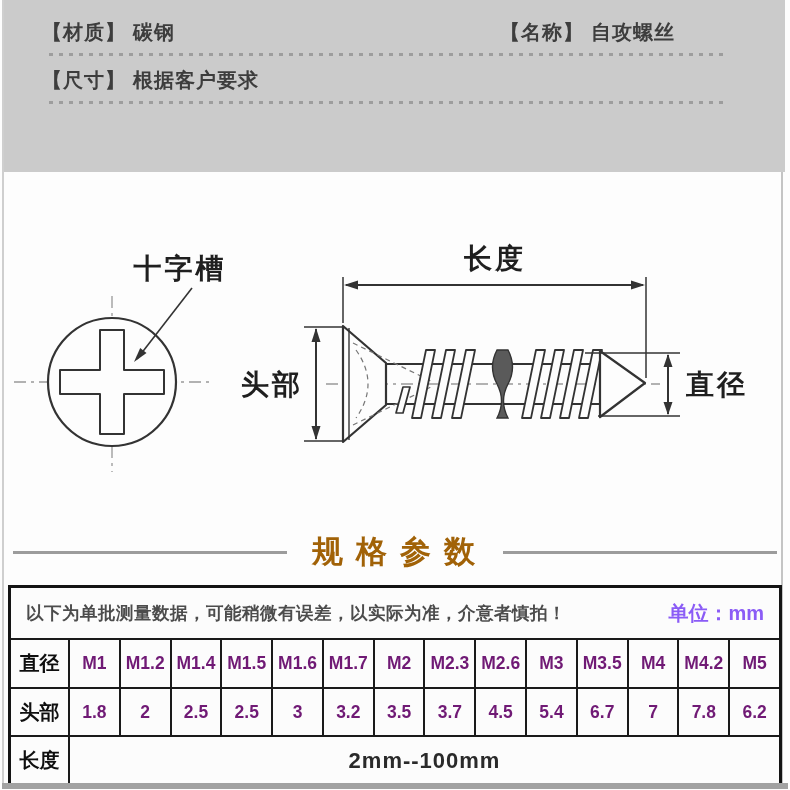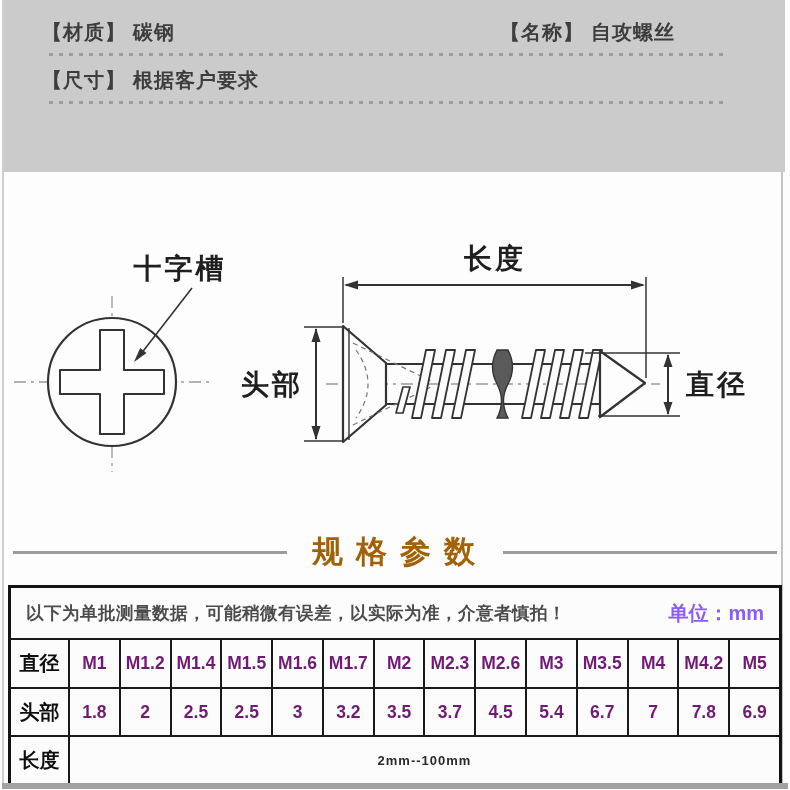--- a/index.html
+++ b/index.html
@@ -44,21 +44,21 @@
   .note-row { height:50px; display:flex; align-items:center; justify-content:space-between; padding:0 15px; }
   .note-text { font-size:17.5px; font-weight:600; color:#4c4c4c; letter-spacing:.5px; white-space:nowrap; }
   .unit-text { font-size:20px; font-weight:bold; color:#8b5cf6; white-space:nowrap; }
   .data-row { flex:1; display:flex; border-top:2px solid #1a1a1a; }
   .row-label { width:57px; display:flex; align-items:center; justify-content:center;
     font-size:20px; font-weight:bold; color:#0f0f0f; }
   .row-cells { flex:1; display:grid; grid-template-columns:repeat(14,1fr); }
   .tcell { border-left:2px solid #1a1a1a; display:flex; align-items:center; justify-content:center;
     font-size:17.5px; font-weight:600; color:#701a75; }
   .merged-cell { flex:1; border-left:2px solid #1a1a1a; display:flex; align-items:center; justify-content:center;
-    font-size:13px; font-weight:bold; color:#2a2a2a; letter-spacing:1px; }
+    font-size:22px; font-weight:bold; color:#2a2a2a; letter-spacing:1px; }
 
   .bottom-bar { position:absolute; top:783px; left:2px; width:786px; height:6px; background:#a2a2a2; }
 </style>
 </head>
 <body>
 
 <div class="page">
 
   <div class="frame-line frame-left"></div>
   <div class="frame-line frame-right"></div>
@@ -185,21 +185,21 @@
           <div class="tcell">2.5</div>
           <div class="tcell">3</div>
           <div class="tcell">3.2</div>
           <div class="tcell">3.5</div>
           <div class="tcell">3.7</div>
           <div class="tcell">4.5</div>
           <div class="tcell">5.4</div>
           <div class="tcell">6.7</div>
           <div class="tcell">7</div>
           <div class="tcell">7.8</div>
-          <div class="tcell">6.9</div>
+          <div class="tcell">6.2</div>
         </div>
     </div>
     <div class="data-row">
       <div class="row-label">长度</div>
       <div class="merged-cell">2mm--100mm</div>
     </div>
   </div>
 
   <div class="bottom-bar"></div>
 </div>

